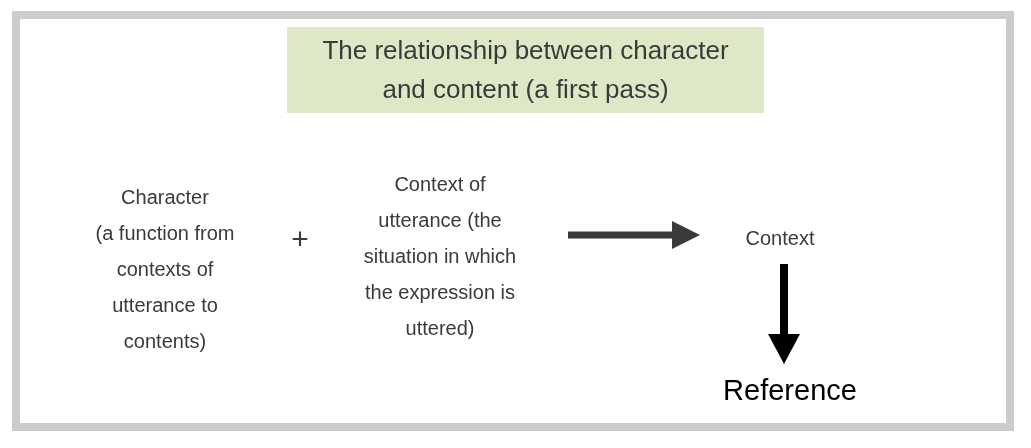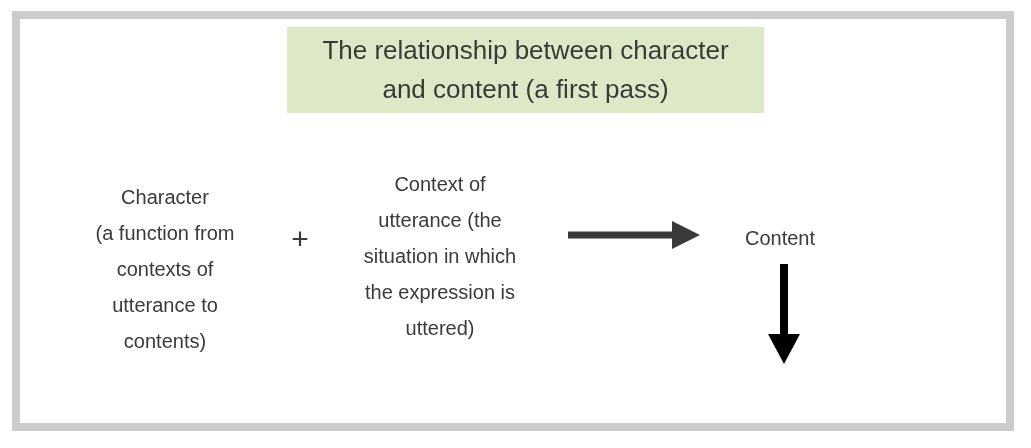--- a/index.html
+++ b/index.html
@@ -67,21 +67,22 @@
 utterance (the
 situation in which
 the expression is
 uttered)</div>
 
   <svg class="arrow-right" width="140" height="32">
     <line x1="2" y1="16" x2="112" y2="16" stroke-width="7" stroke="#3a3a3a"></line>
     <polygon points="106,2 134,16 106,30" fill="#3a3a3a"></polygon>
   </svg>
 
-  <div class="node content-node">Content</div>
+  <div class="node content-node">Context</div>
 
   <svg class="arrow-down" width="36" height="104">
     <line x1="18" y1="2" x2="18" y2="76" stroke-width="8" stroke="#000000"></line>
     <polygon points="2,72 34,72 18,102" fill="#000000"></polygon>
   </svg>
 
+  <div class="node reference-node">Reference</div>
 
 </div>
 
 </body></html>

